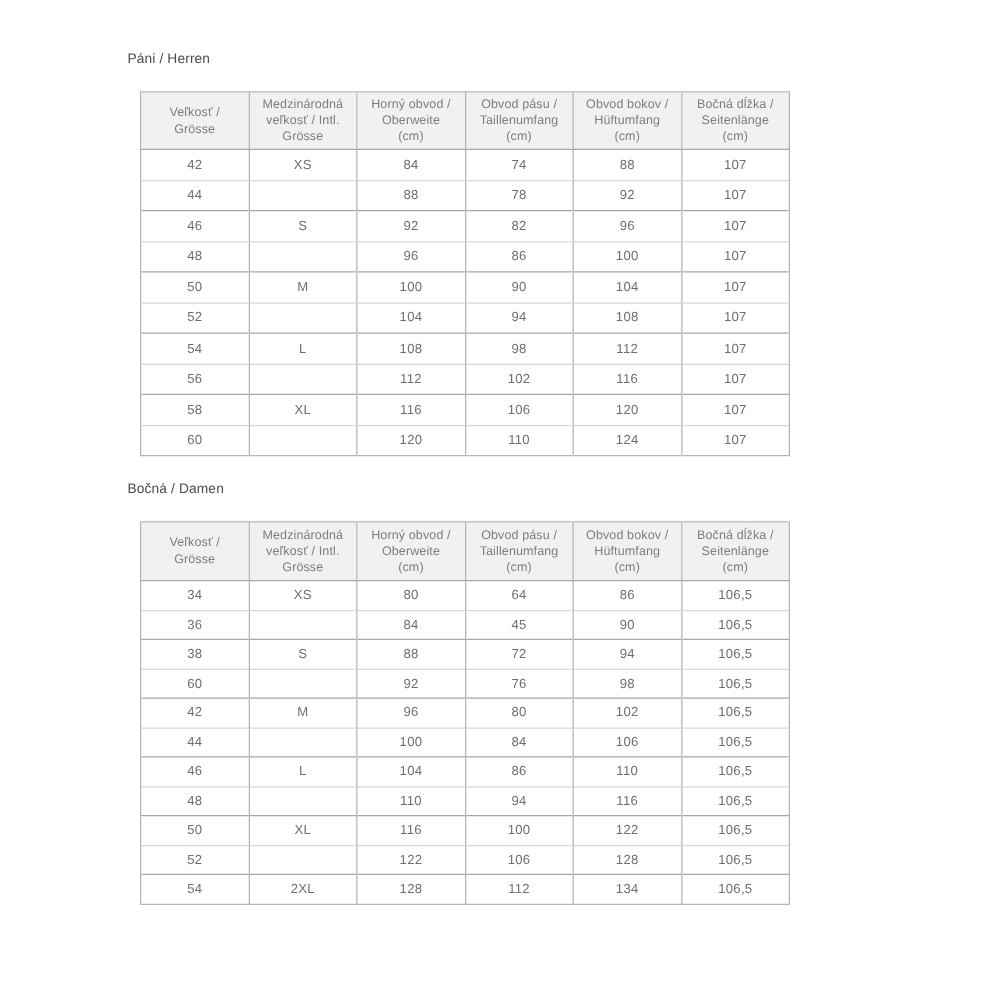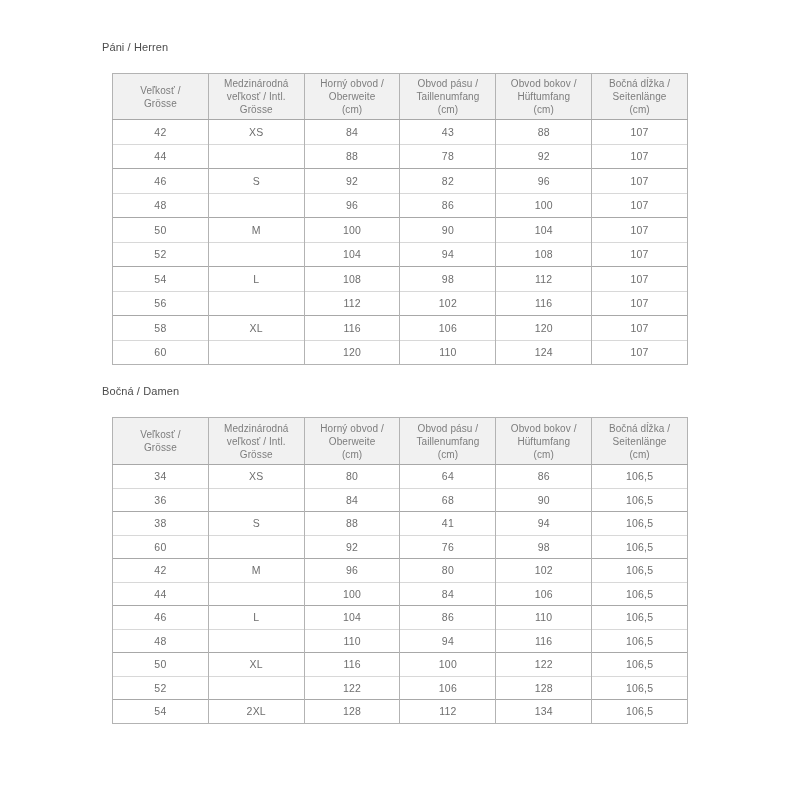--- a/index.html
+++ b/index.html
@@ -25,21 +25,21 @@
   .section-title {
     margin: 0 0 0 102px;
     font-size: 11px;
     line-height: 13px;
     font-weight: 400;
     color: var(--title-text, #4c4c4c);
     letter-spacing: 0.1px;
   }
   table.size-table {
     margin: 19px 0 0 112px;
-    width: 576px;
+    width: 520px;
     table-layout: fixed;
     border-collapse: collapse;
     border: 1px solid var(--border-outer, #b3b3b3);
   }
   table.size-table th,
   table.size-table td {
     border-left: 1px solid var(--border-outer, #b3b3b3);
     border-right: 1px solid var(--border-outer, #b3b3b3);
     text-align: center;
     vertical-align: middle;
@@ -94,21 +94,21 @@
             <th>Bočná dĺžka /
 Seitenlänge
 (cm)</th>
           </tr>
       </thead>
       <tbody>
           <tr>
             <td>42</td>
             <td>XS</td>
             <td>84</td>
-            <td>43</td>
+            <td>74</td>
             <td>88</td>
             <td>107</td>
           </tr>
           <tr>
             <td>44</td>
             <td></td>
             <td>88</td>
             <td>78</td>
             <td>92</td>
             <td>107</td>
@@ -211,29 +211,29 @@
             <td>XS</td>
             <td>80</td>
             <td>64</td>
             <td>86</td>
             <td>106,5</td>
           </tr>
           <tr>
             <td>36</td>
             <td></td>
             <td>84</td>
-            <td>68</td>
+            <td>45</td>
             <td>90</td>
             <td>106,5</td>
           </tr>
           <tr class="group-start">
             <td>38</td>
             <td>S</td>
             <td>88</td>
-            <td>41</td>
+            <td>72</td>
             <td>94</td>
             <td>106,5</td>
           </tr>
           <tr>
             <td>60</td>
             <td></td>
             <td>92</td>
             <td>76</td>
             <td>98</td>
             <td>106,5</td>

